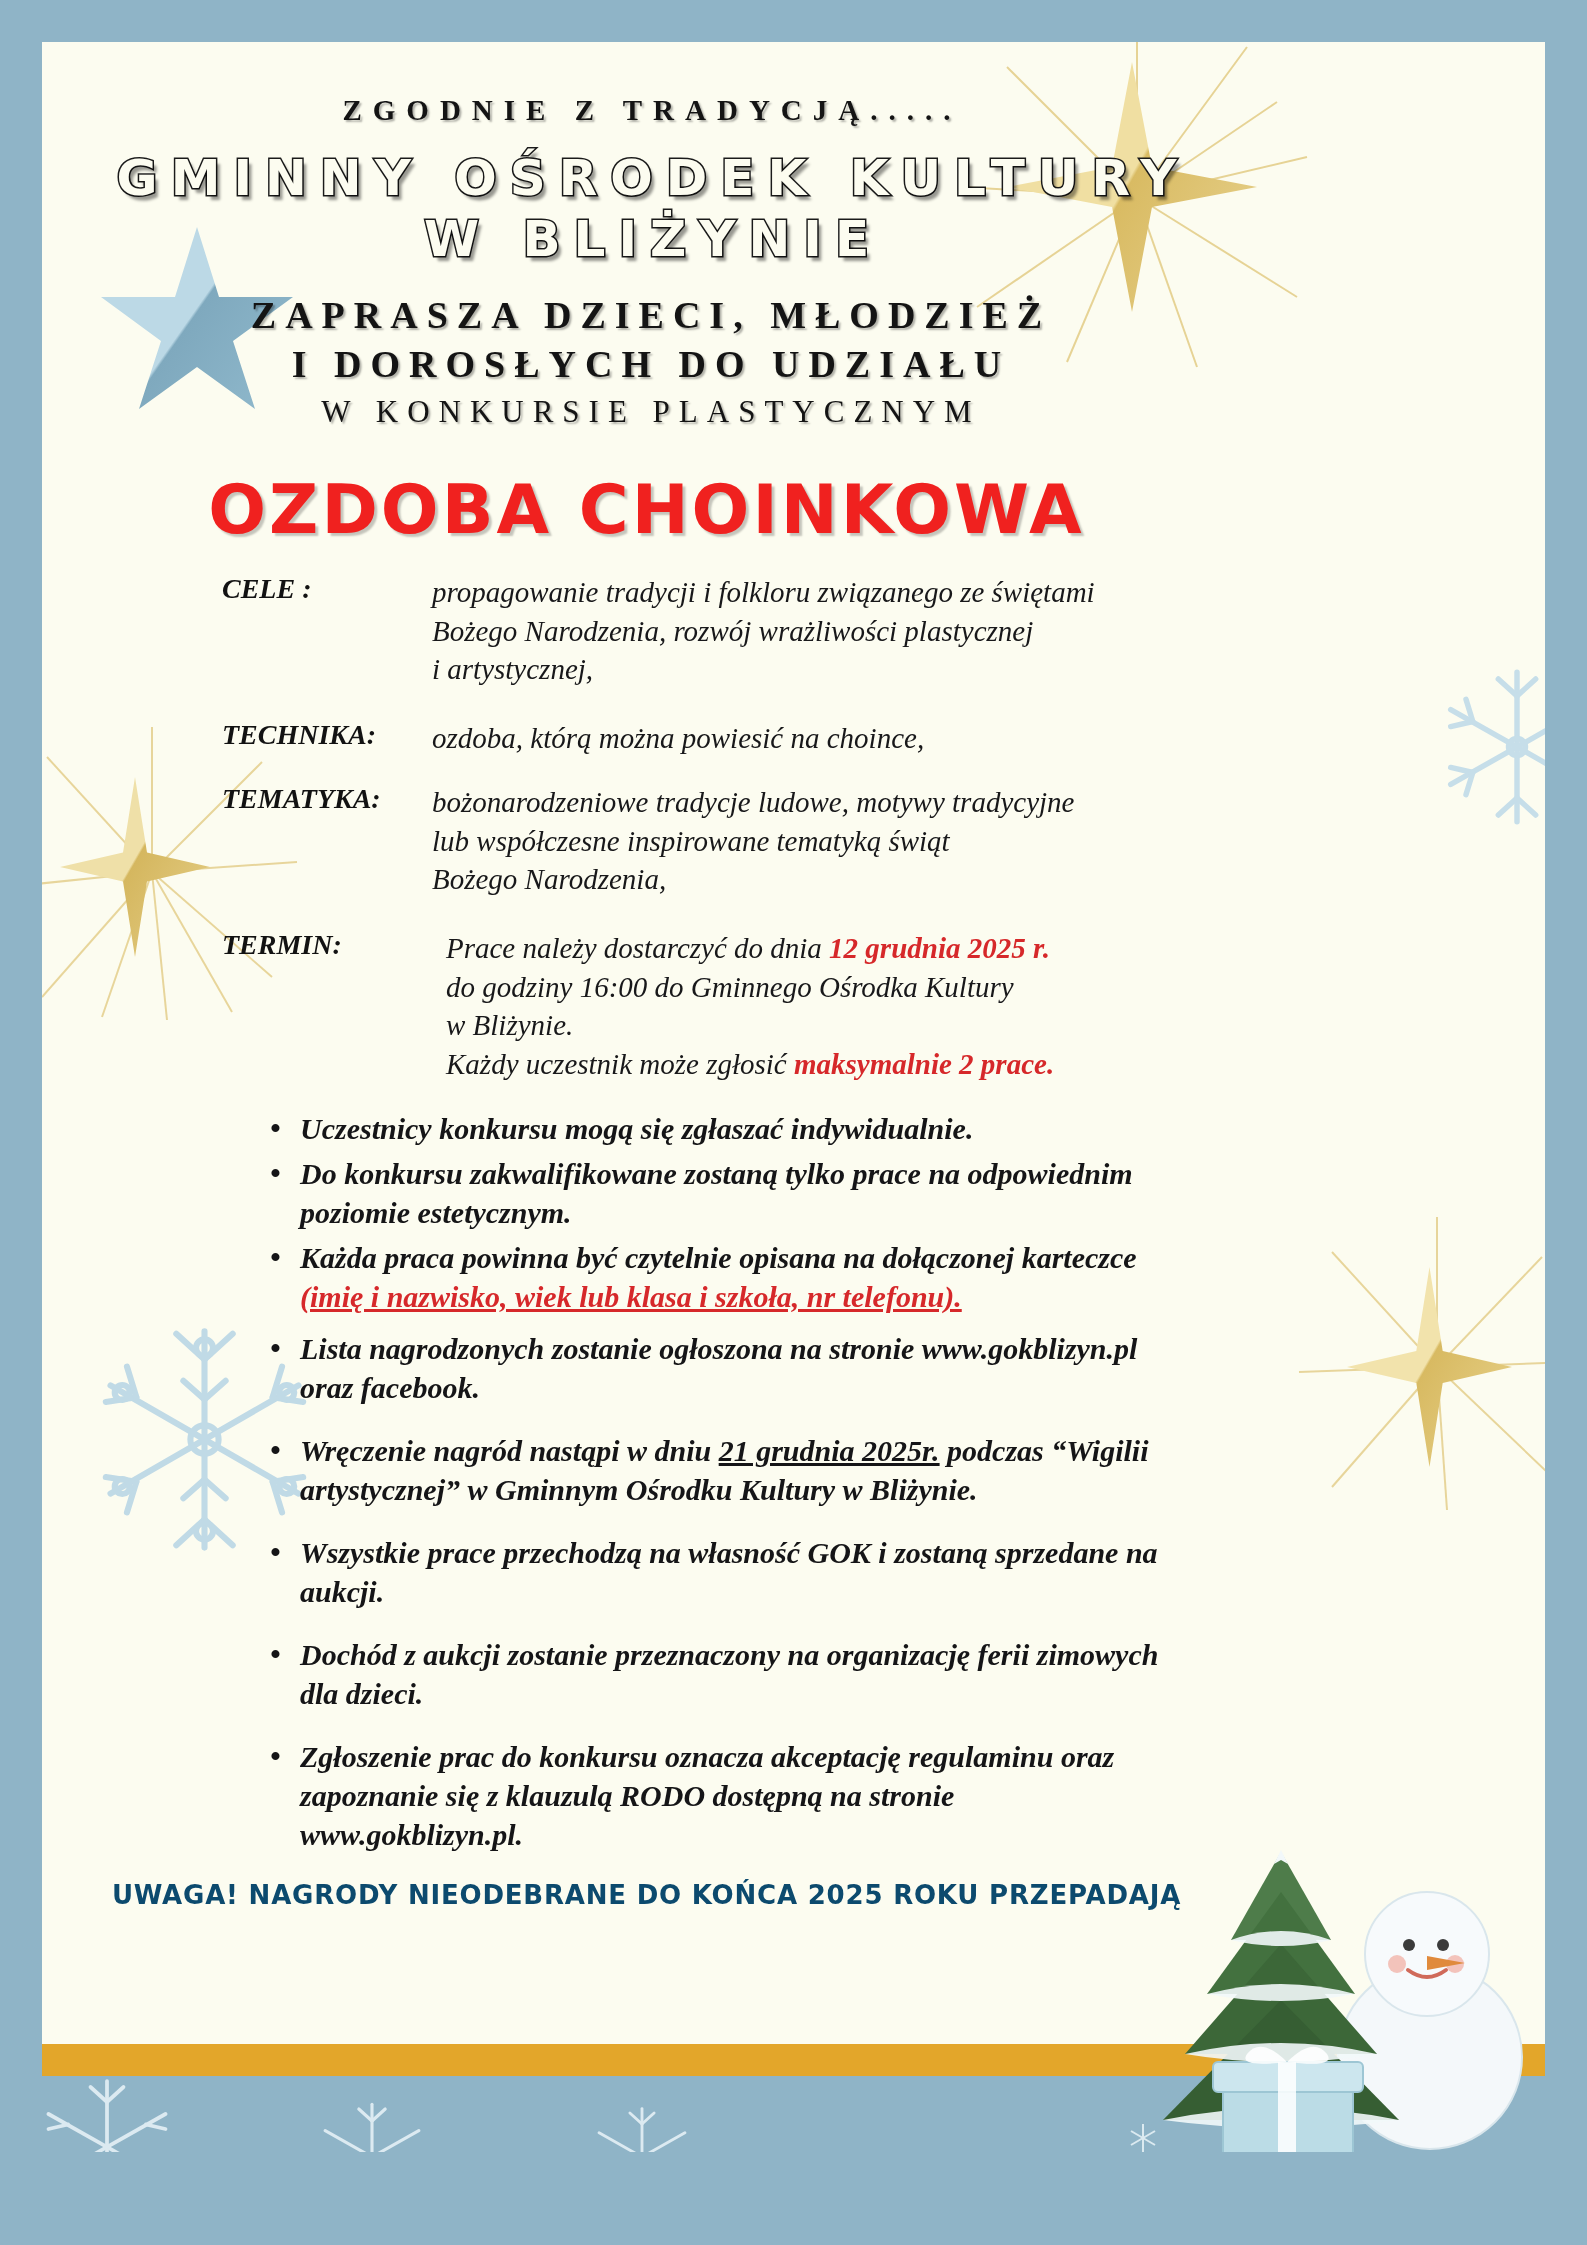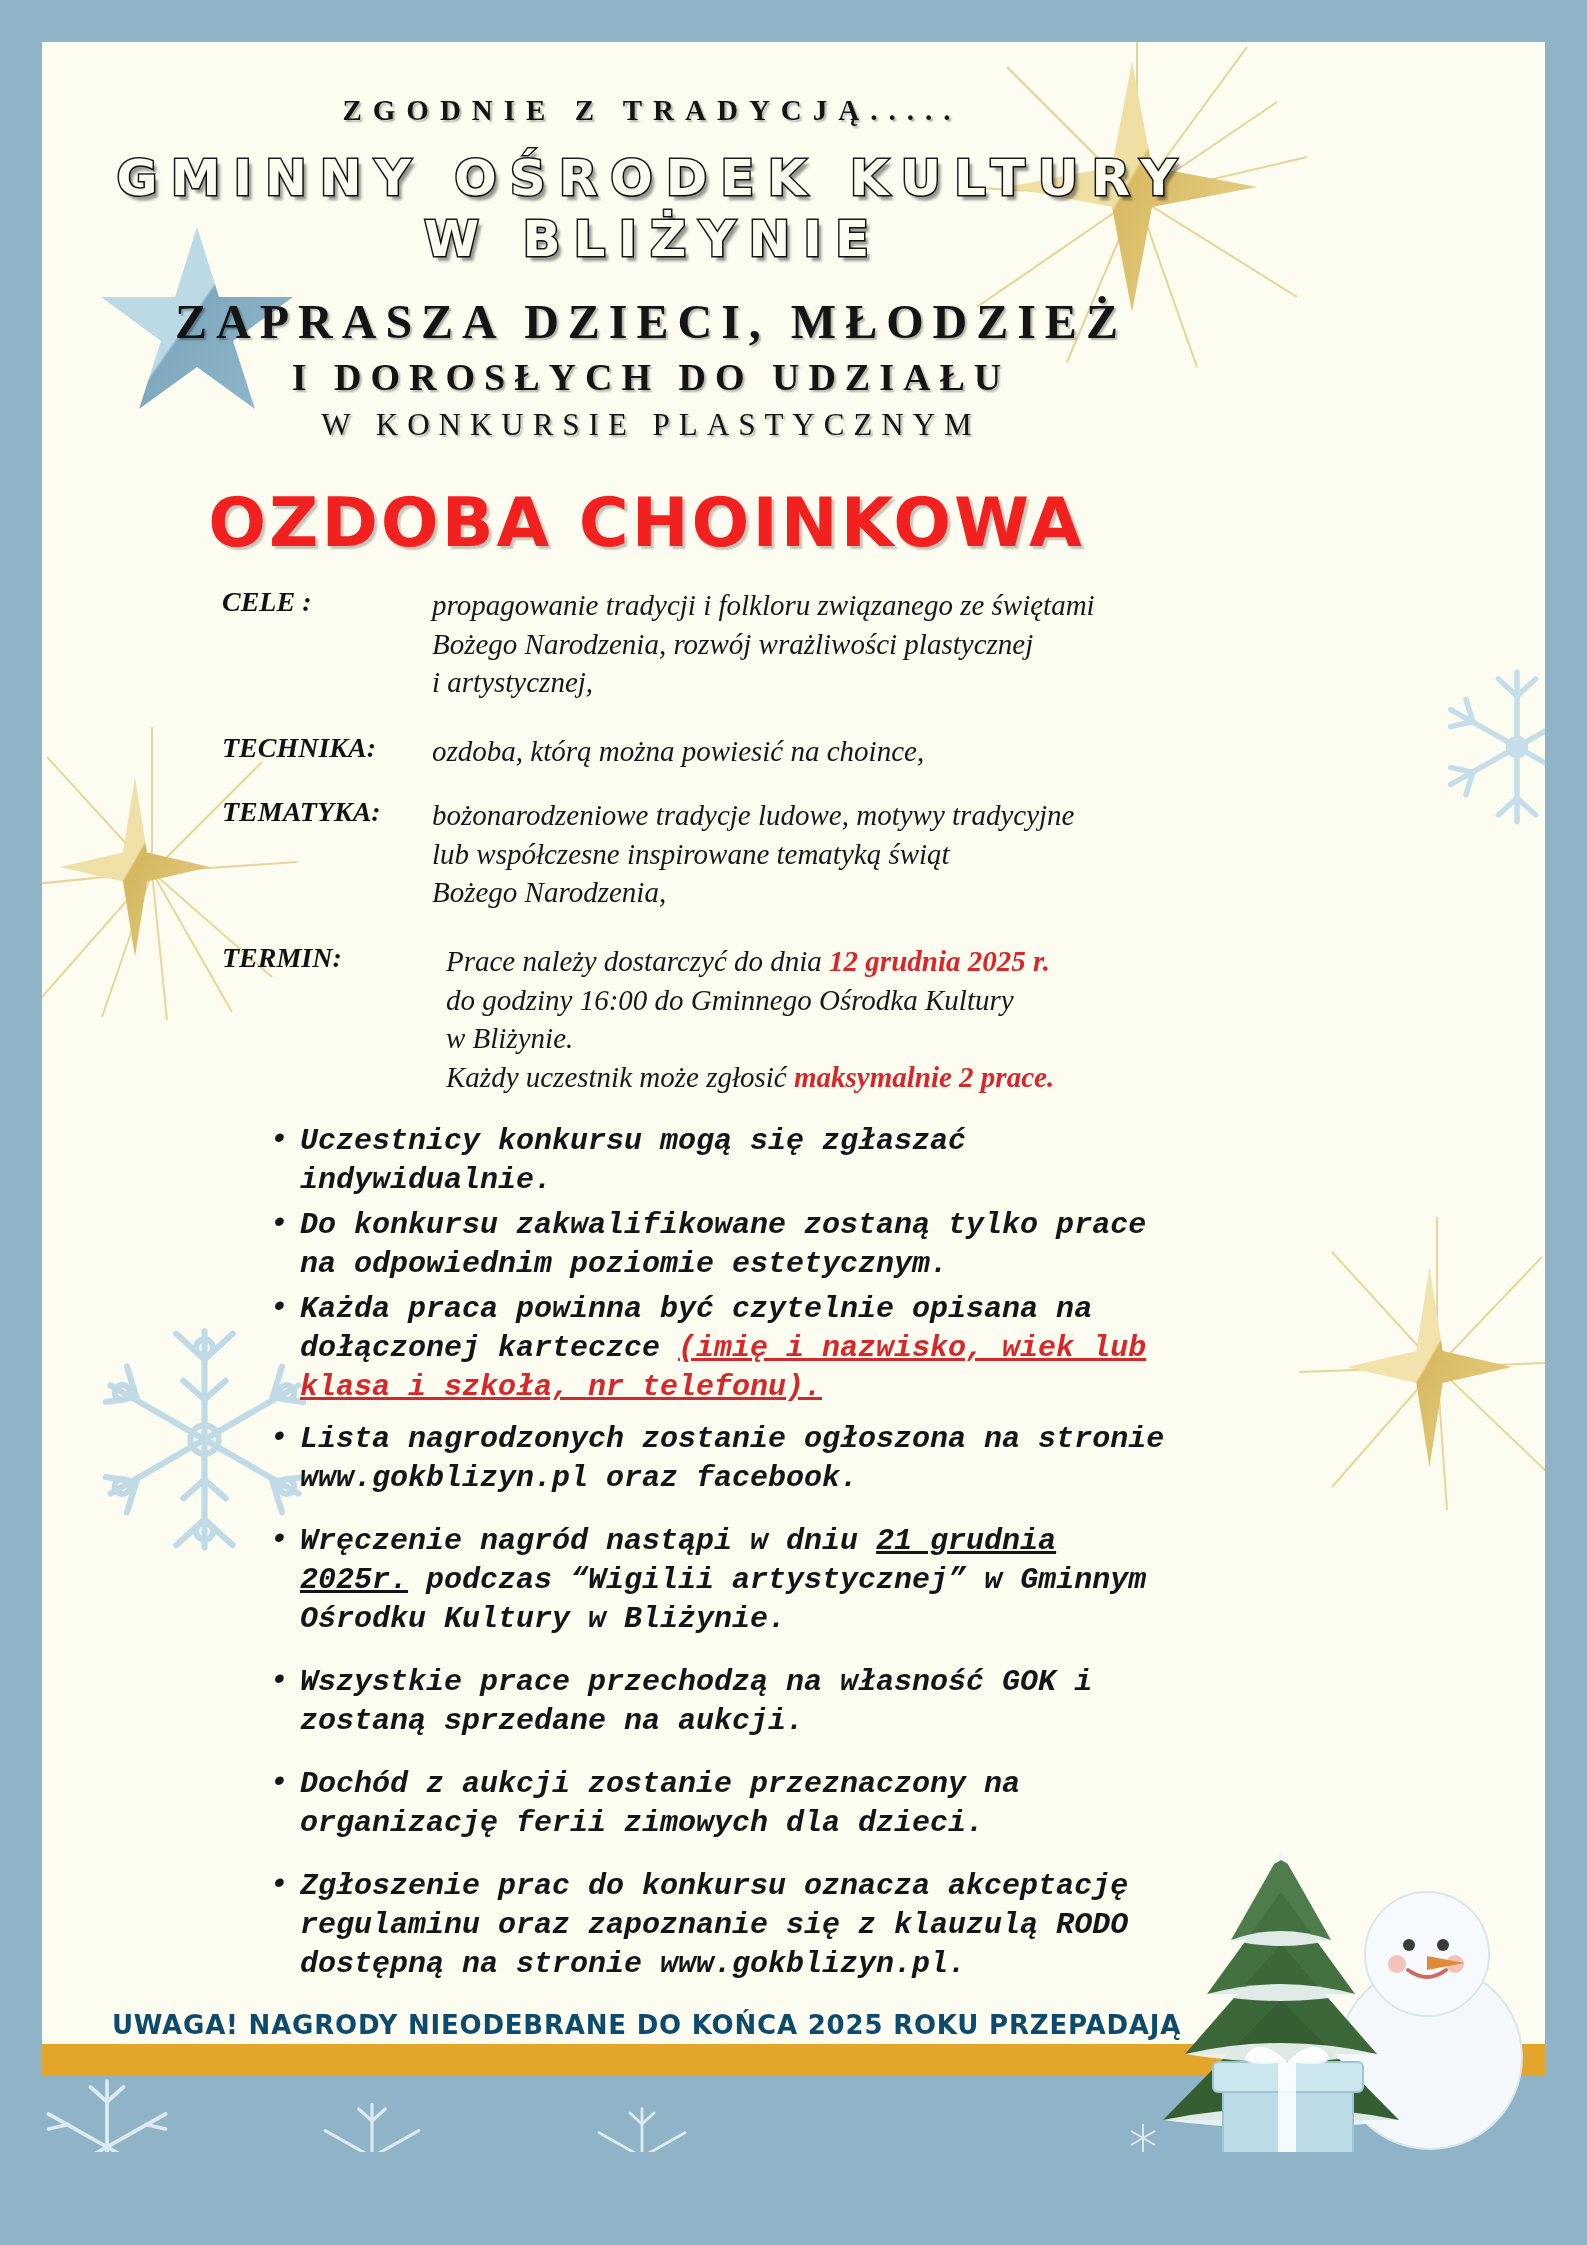--- a/index.html
+++ b/index.html
@@ -81,21 +81,21 @@
     line-height: 1.18;
   }
   #org2 {
     font-size: 50px;
     letter-spacing: 13px;
     text-indent: 13px;
     line-height: 1.18;
     margin-top: 2px;
   }
 
-  #inv1 { margin-top: 22px; font-size: 48px; letter-spacing: 9px; text-indent: 9px; line-height: 1.30; }
+  #inv1 { margin-top: 22px; font-size: 38px; letter-spacing: 9px; text-indent: 9px; line-height: 1.30; }
   #inv2 { font-size: 38px; letter-spacing: 9px; text-indent: 9px; line-height: 1.30; }
   #inv3 { font-size: 31px; letter-spacing: 9px; text-indent: 9px; line-height: 1.30; font-weight: normal; margin-top: 2px;}
 
   #maintitle {
     text-align: center;
     margin-top: 38px;
     font-family: "DejaVu Sans", sans-serif;
     font-weight: bold;
     font-size: 68px;
     letter-spacing: 3px;
@@ -132,21 +132,21 @@
 
   
   #bullets {
     margin-top: 14px;
     padding-left: 228px;
     padding-right: 70px;
     list-style: none;
   }
   #bullets li {
     position: relative;
-    font-family: Liberation Mono, monospace;
+    font-family: Liberation Serif, serif;
     font-style: italic;
     font-weight: bold;
     font-size: 30px;
     line-height: 1.30;
     color: #151517;
     margin-bottom: 13px;
     padding-left: 30px;
   }
   #bullets li::before {
     content: "\2022";

